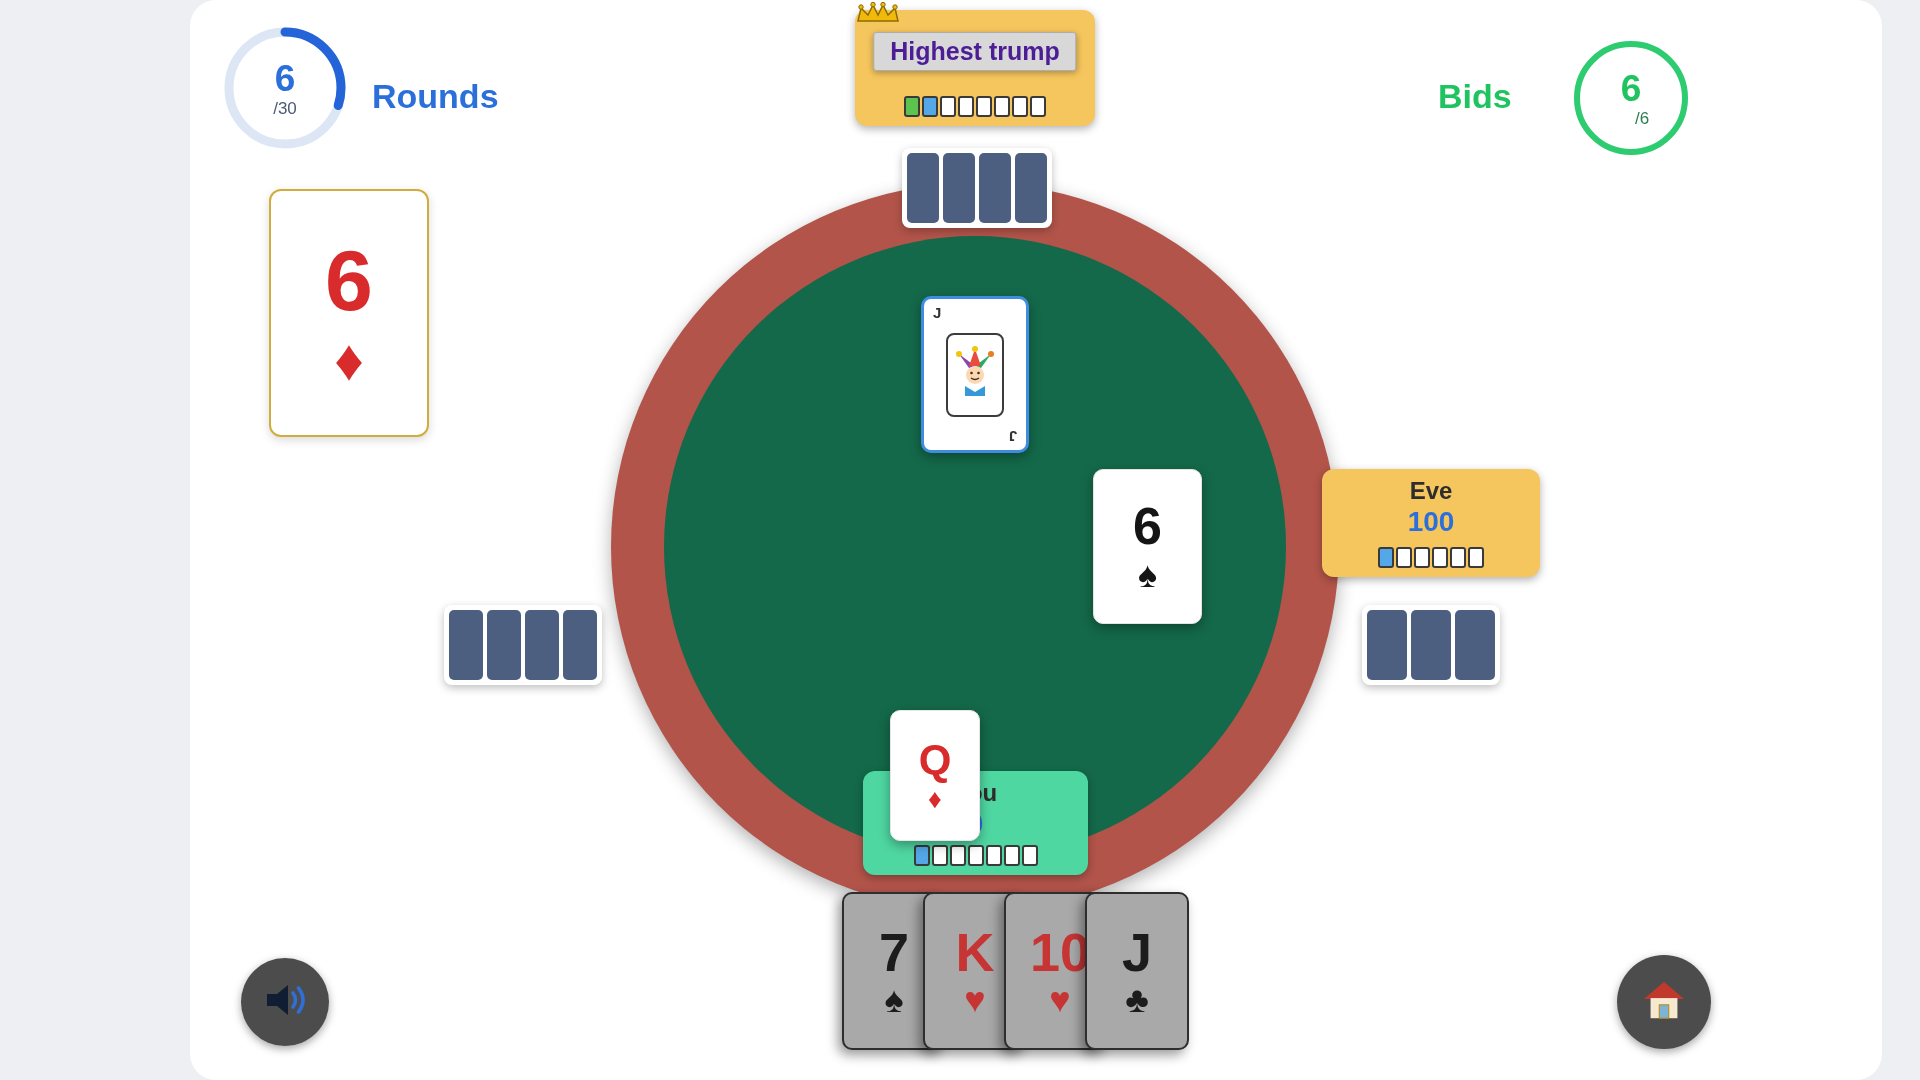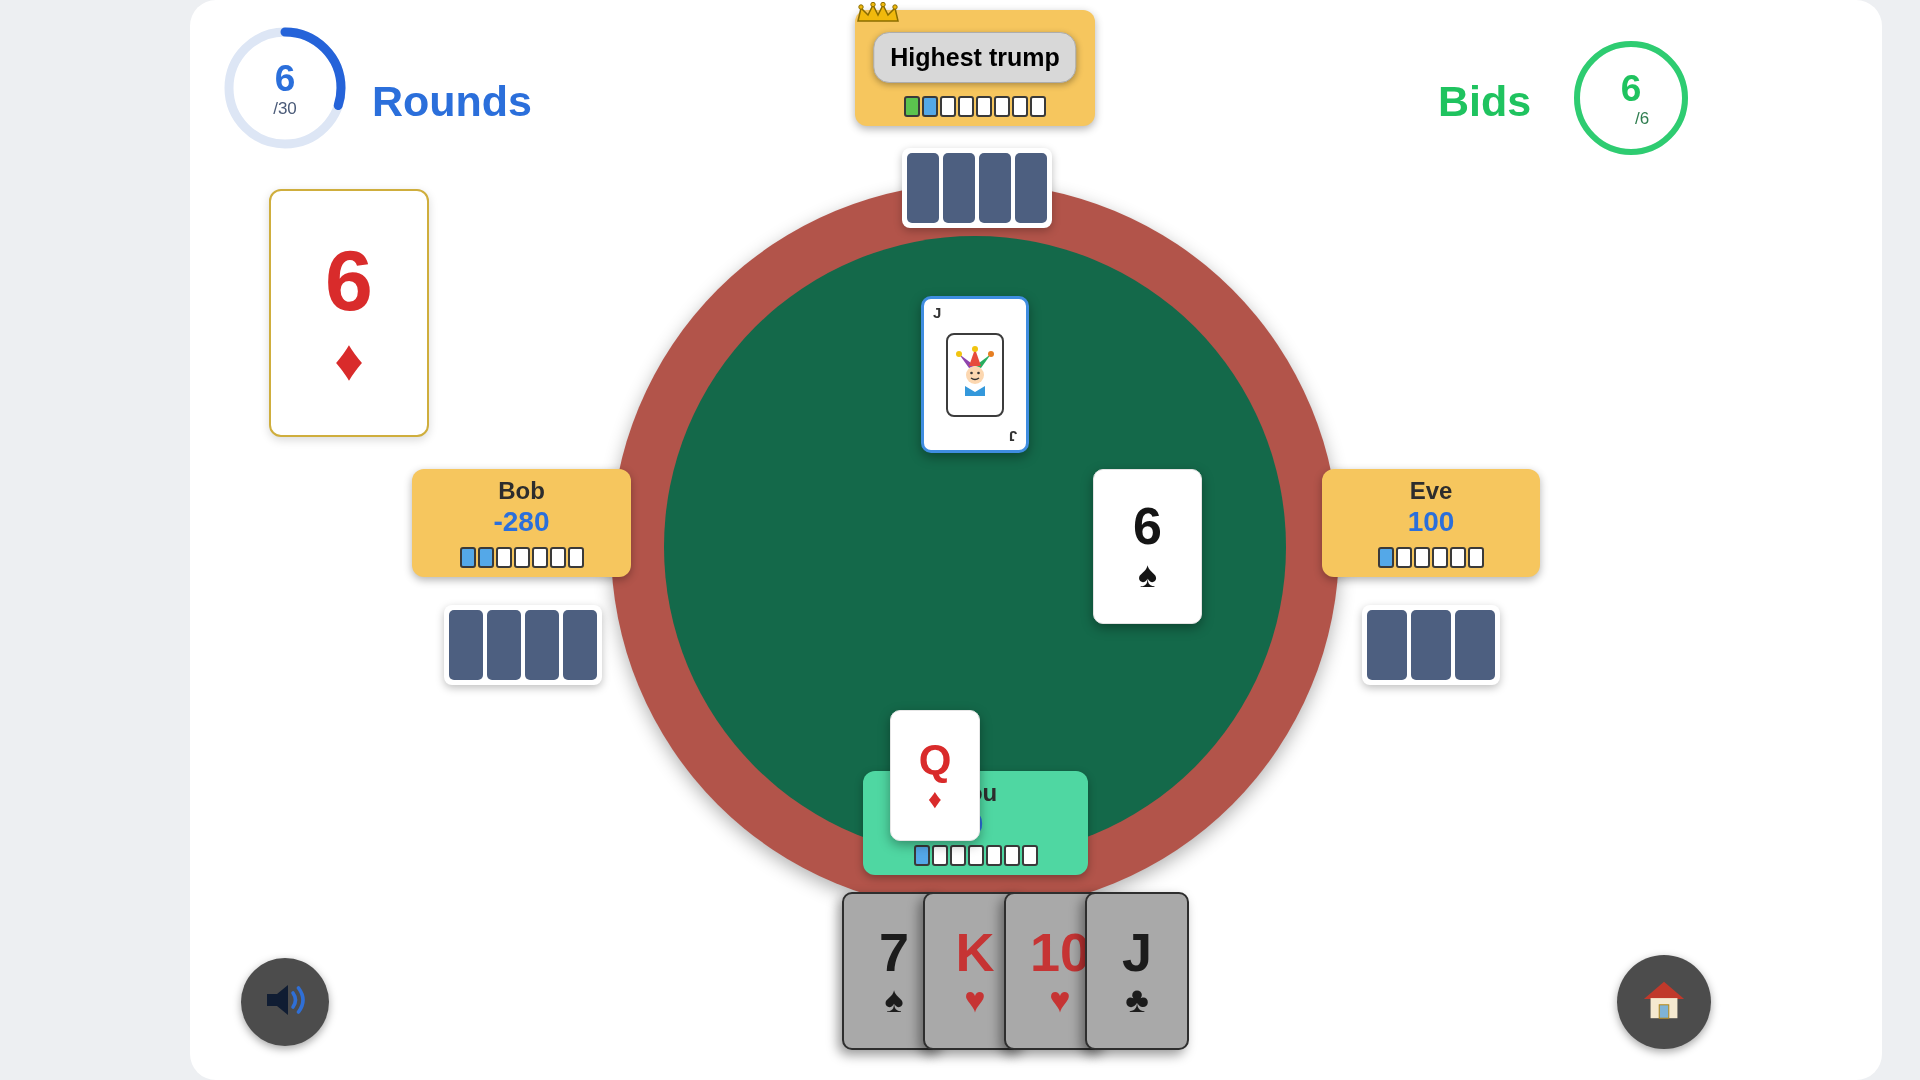--- a/index.html
+++ b/index.html
@@ -18,38 +18,38 @@
   
   .ring-wrap{position:absolute}
   .rounds-wrap{left:219px;top:22px;width:132px;height:132px}
   .bids-wrap{left:1569px;top:36px;width:124px;height:124px}
   .ring-text{position:absolute;inset:0;display:flex;flex-direction:column;align-items:center;justify-content:center;line-height:1}
   .ring-value{font-weight:bold;font-size:37px}
   .rounds-wrap .ring-value{color:var(--accent-blue)}
   .bids-wrap .ring-value{color:var(--accent-green)}
   .ring-total{font-size:17px;margin-top:3px;color:#4a5a78}
   .bids-wrap .ring-total{color:#2e7d4f;margin-left:22px}
-  .hud-label{position:absolute;font-size:43px;font-weight:bold}
+  .hud-label{position:absolute;font-size:34px;font-weight:bold}
   .rounds-label{left:372px;top:77px;color:var(--accent-blue)}
   .bids-label{left:1438px;top:77px;color:var(--accent-green)}
 
   
   .p-panel{position:absolute;border-radius:12px;background:var(--panel-yellow);
     box-shadow:0 3px 9px rgba(0,0,0,.3);display:flex;flex-direction:column;align-items:center}
   .p-top{left:855px;top:10px;width:240px;height:116px}
   .p-left{left:412px;top:469px;width:219px;height:108px}
   .p-right{left:1322px;top:469px;width:218px;height:108px}
   .p-bottom{left:863px;top:771px;width:225px;height:104px;background:var(--panel-active-green);z-index:20}
   .p-name{font-size:24px;font-weight:bold;color:#2d2d2d;margin-top:8px;line-height:1.2}
   .p-score{font-size:28px;font-weight:bold;color:var(--score-blue);line-height:1.15}
   .bid-row{display:flex;gap:2px;margin-top:auto;margin-bottom:9px}
   .bid-box{width:16px;height:21px;background:#fff;border:2px solid #3a3a3a;border-radius:3px}
   .tooltip{position:absolute;top:22px;left:50%;transform:translateX(-50%);background:#d8d8d8;
-    border:1px solid #adadad;border-radius:16px;padding:10px 16px;font-size:25px;font-weight:600;
-    color:#000000;white-space:nowrap;box-shadow:0 2px 6px rgba(0,0,0,.3);z-index:5}
+    border:1px solid #adadad;border-radius:3px;padding:4px 16px;font-size:25px;font-weight:600;
+    color:#4c1d95;white-space:nowrap;box-shadow:0 2px 6px rgba(0,0,0,.3);z-index:5}
   .crown{position:absolute;left:0px;top:-8px;z-index:6}
 
   
   .tray{position:absolute;display:inline-flex;gap:4px;background:#fff;padding:5px;
     border-radius:8px;box-shadow:0 3px 8px rgba(0,0,0,.25);z-index:10}
   .tray-top{left:902px;top:148px}
   .tray-left{left:444px;top:605px}
   .tray-right{left:1362px;top:605px}
   .card-back{width:34px;height:70px;background:var(--card-back-blue);border-radius:5px}
   .tray-top .card-back{width:32px}
@@ -192,33 +192,20 @@
   <div class="play-card card-right black">
     <div class="pc-rank">6</div>
     <div class="pc-suit">♠</div>
   </div>
 
   <div class="play-card card-bottom red">
     <div class="pc-rank">Q</div>
     <div class="pc-suit">♦</div>
   </div>
 
-  <div class="p-panel p-left">
-    <div class="p-name">Bob</div>
-    <div class="p-score">-280</div>
-    <div class="bid-row">
-        <div class="bid-box" style="background: rgb(84, 168, 232);"></div>
-        <div class="bid-box" style="background: rgb(84, 168, 232);"></div>
-        <div class="bid-box"></div>
-        <div class="bid-box"></div>
-        <div class="bid-box"></div>
-        <div class="bid-box"></div>
-        <div class="bid-box"></div>
-      </div>
-  </div>
   <div class="tray tray-left">
       <div class="card-back"></div>
       <div class="card-back"></div>
       <div class="card-back"></div>
       <div class="card-back"></div>
     </div>
 
   <div class="p-panel p-right">
     <div class="p-name">Eve</div>
     <div class="p-score">100</div>

